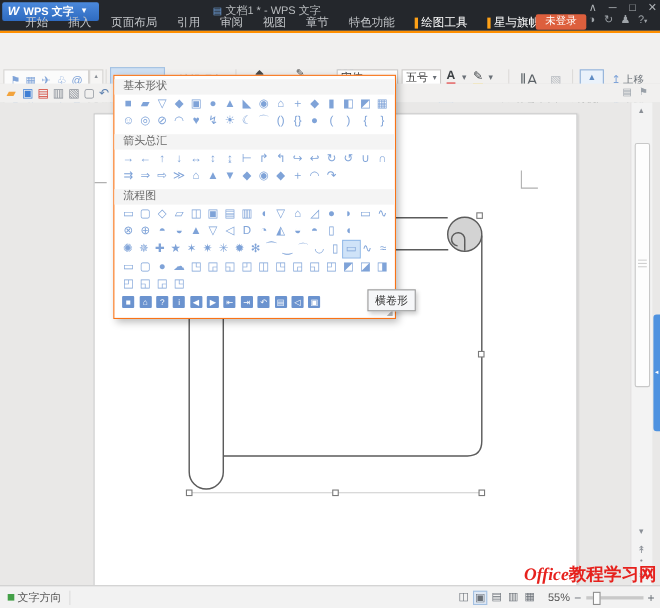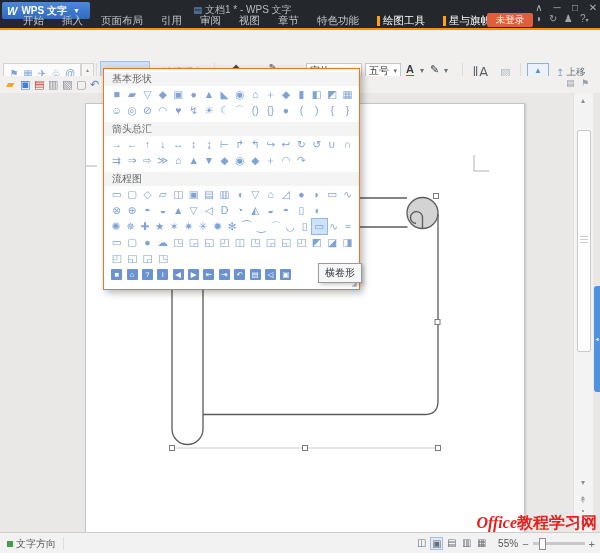--- a/index.html
+++ b/index.html
@@ -505,21 +505,21 @@
         <span class="micon act">⇤</span>
         <span class="micon act">⇥</span>
         <span class="micon act">↶</span>
         <span class="micon act">▤</span>
         <span class="micon act">◁</span>
         <span class="micon act">▣</span>
       </div>
     </div>
   <span id="menu-grip">◢</span>
 </div>
-<div id="tooltip" style="left: 318px; top: 262.5px; text-align: right;">横卷形</div>
+<div id="tooltip" style="left: 334px; top: 262.5px; text-align: right;">横卷形</div>
 
 <div id="watermark">
   <div id="wm1"><span class="latin">Office</span><span>教程学习网</span></div>
 </div>
 
 <div id="statusbar">
   <div class="st-item">
     <span class="green-dot"></span><span>文字方向</span>
   </div>
   <div id="st-right">

